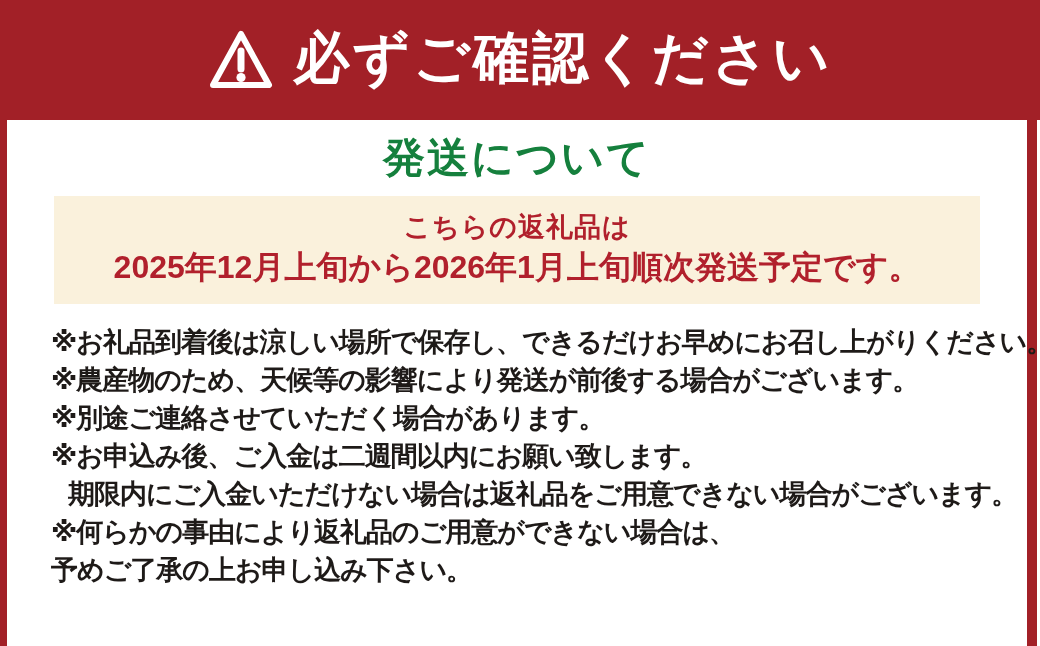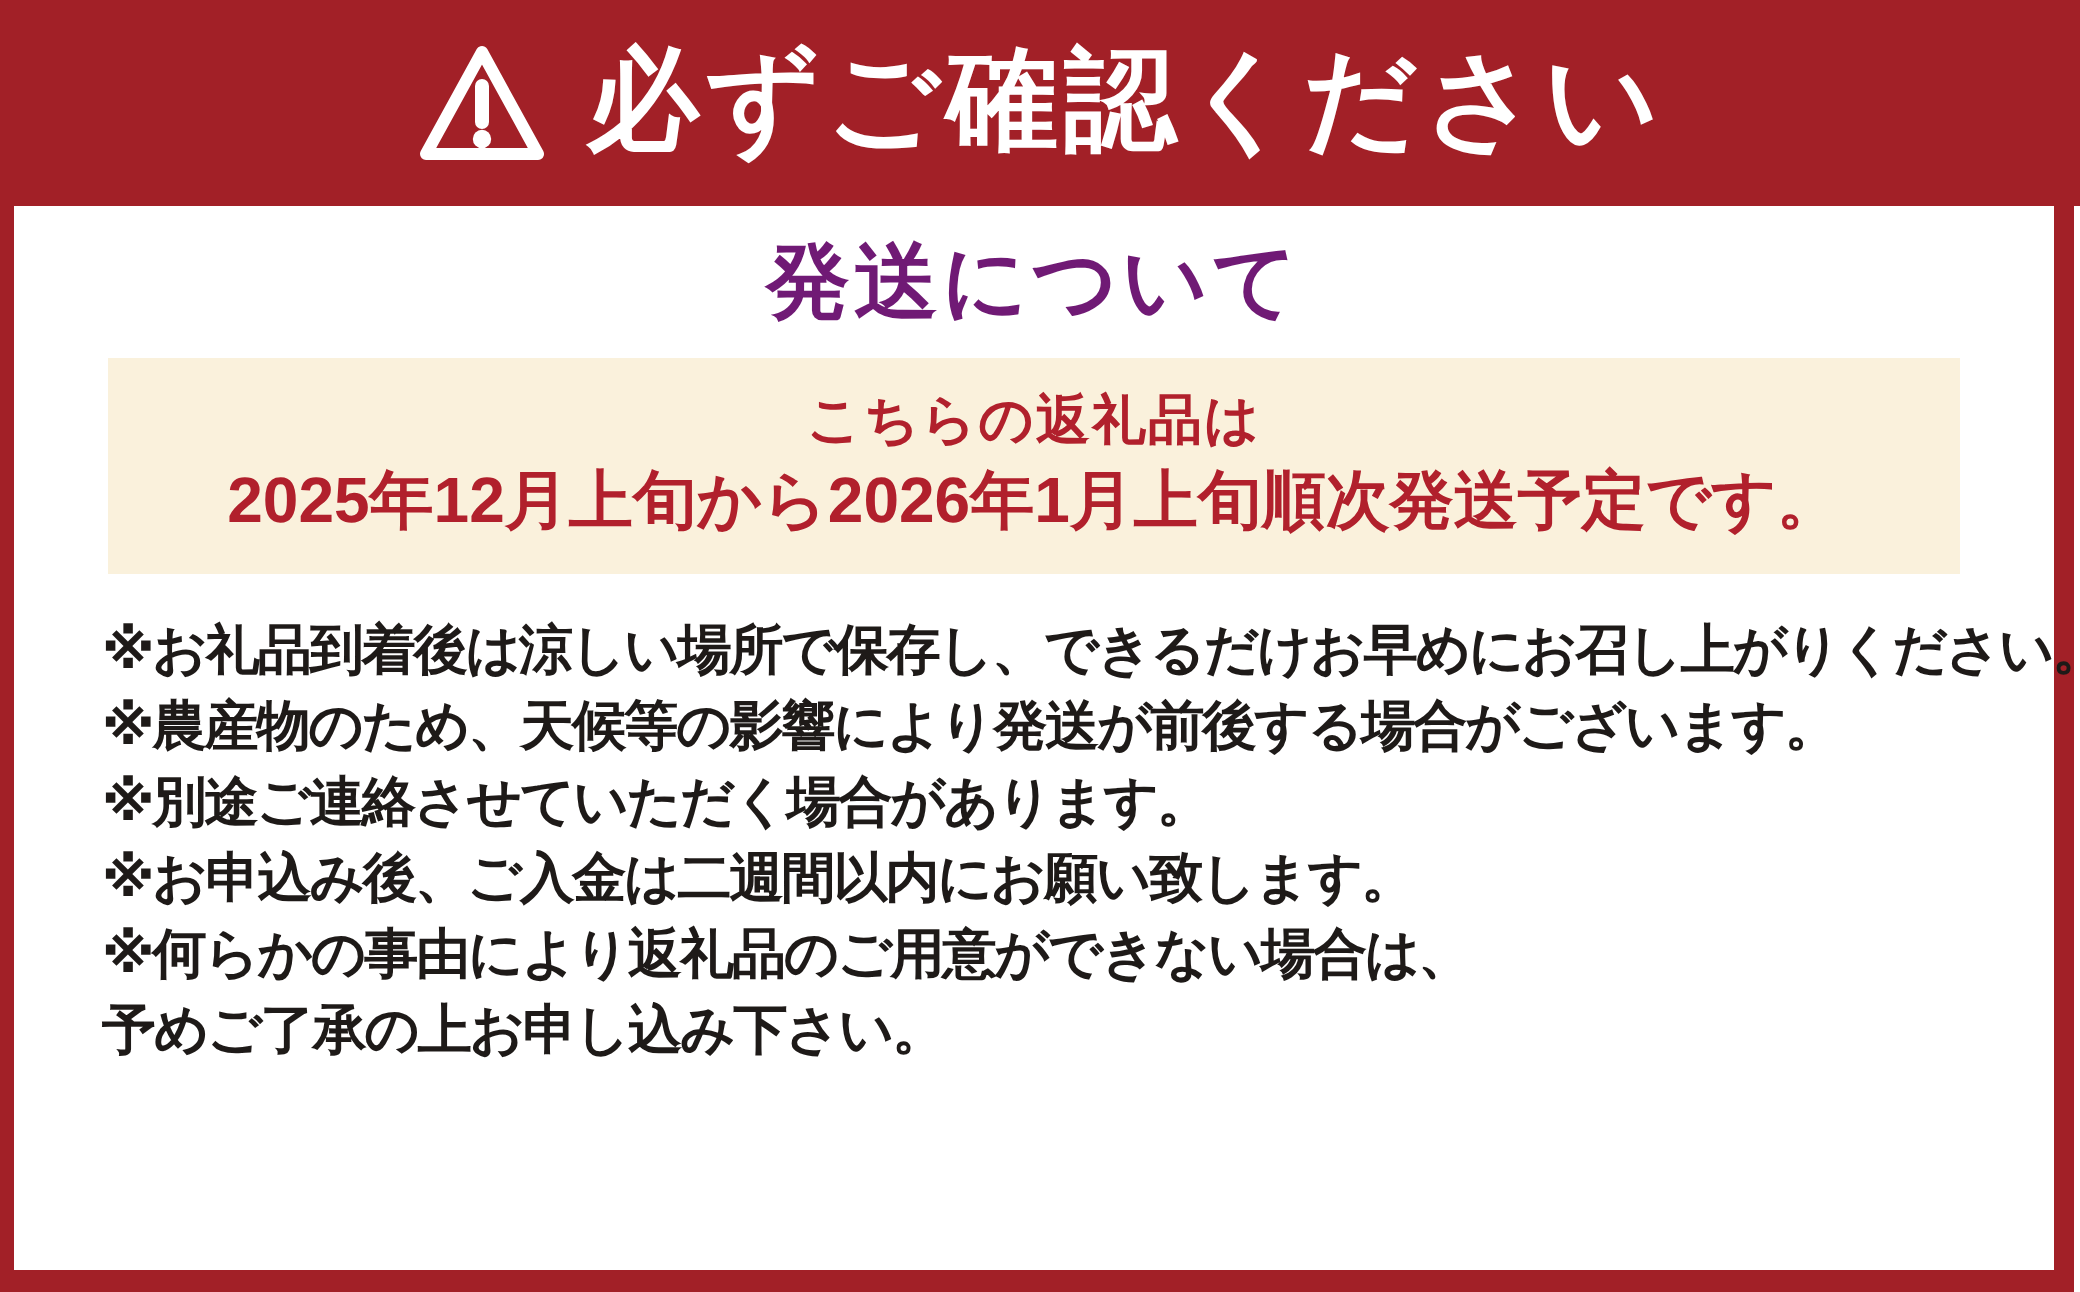--- a/index.html
+++ b/index.html
@@ -4,21 +4,21 @@
 <style>
   html,body{margin:0;padding:0;}
   body{
     width:1040px;height:646px;
     background:#ffffff;
     font-family:"Liberation Sans","DejaVu Sans",sans-serif;
     overflow:hidden;
   }
   
   .banner{
-    height:103px;width:100%;
+    height:120px;width:100%;
     background:#A22027;
     display:flex;align-items:center;justify-content:center;
     gap:20px;
   }
   .banner-title{
     color:#ffffff;
     font-size:56px;
     font-weight:bold;
     letter-spacing:3px;
     line-height:1;
@@ -32,21 +32,21 @@
     margin-right:3px;
     border-left:7px solid #A22027;
     border-right:10px solid #A22027;
     border-bottom:11px solid #A22027;
     background:#ffffff;
   }
   .section-heading{
     margin:0;
     padding-top:13px;
     text-align:center;
-    color:#701a75;
+    color:#15803d;
     font-size:42px;
     font-weight:bold;
     letter-spacing:2px;
     line-height:1.2;
   }
   .highlight-box{
     width:926px;
     margin:13px auto 0 auto;
     background:#FAF1DC;
     text-align:center;
@@ -85,16 +85,17 @@
   <div class="highlight-box">
     <div class="hl-line1">こちらの返礼品は</div>
     <div class="hl-line2">2025年12月上旬から2026年1月上旬順次発送予定です。</div>
   </div>
 
   <div class="notes">
     <div class="note">※お礼品到着後は涼しい場所で保存し、できるだけお早めにお召し上がりください。</div>
     <div class="note">※農産物のため、天候等の影響により発送が前後する場合がございます。</div>
     <div class="note">※別途ご連絡させていただく場合があります。</div>
     <div class="note">※お申込み後、ご入金は二週間以内にお願い致します。</div>
+    <div class="note indent">期限内にご入金いただけない場合は返礼品をご用意できない場合がございます。</div>
     <div class="note">※何らかの事由により返礼品のご用意ができない場合は、</div>
     <div class="note">予めご了承の上お申し込み下さい。</div>
   </div>
 </div>
 
 </body></html>

